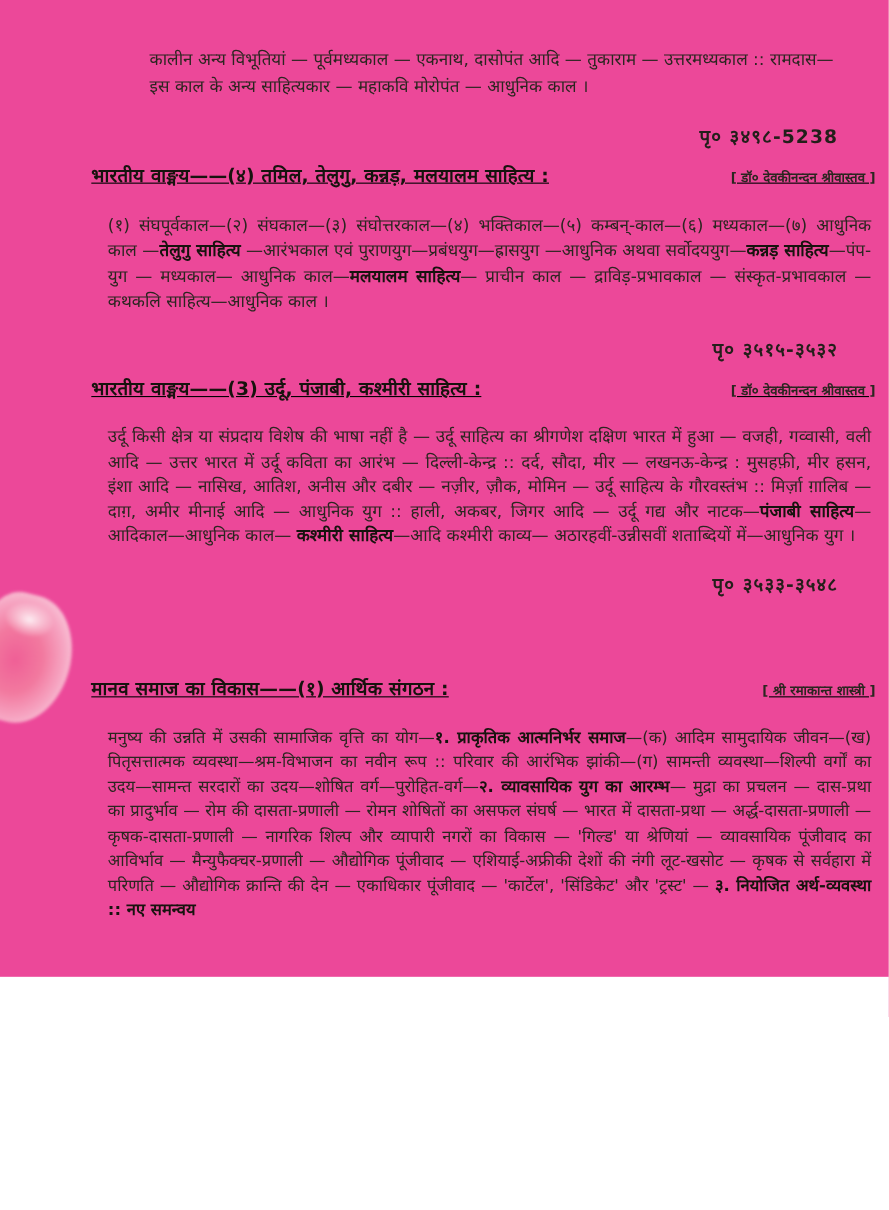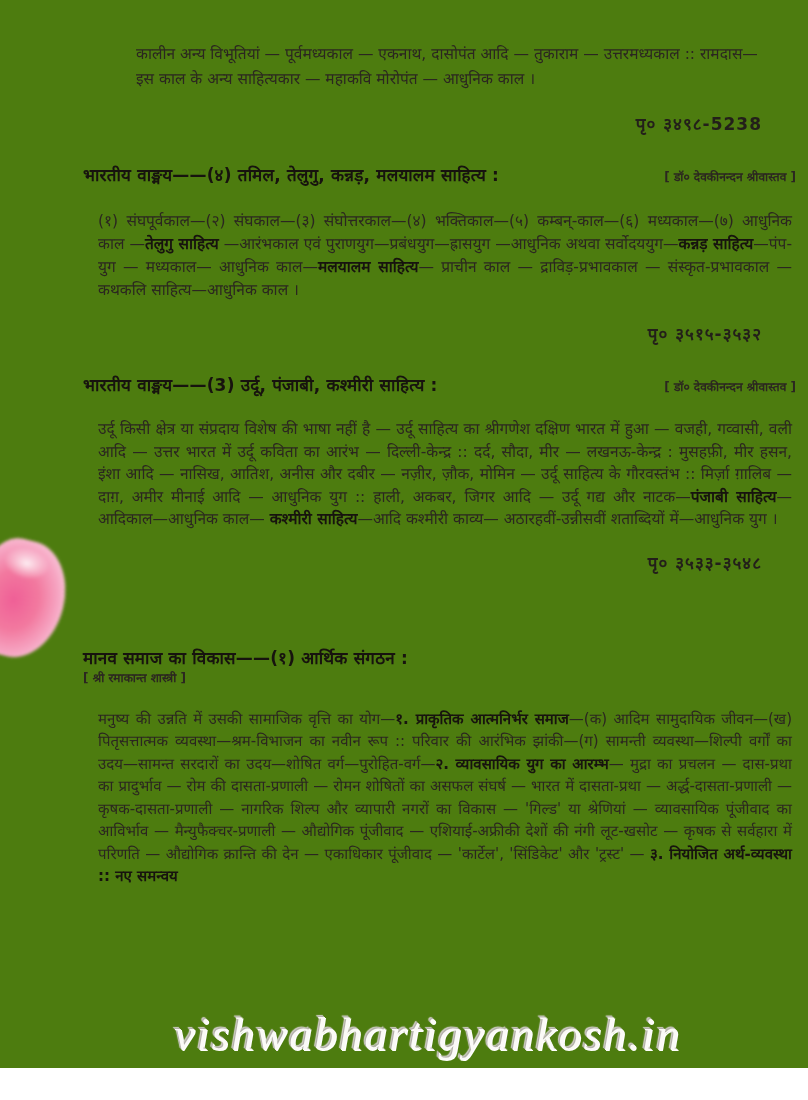--- a/index.html
+++ b/index.html
@@ -1,37 +1,37 @@
 <!DOCTYPE html>
 <html><head>
 <meta charset="utf-8">
 <style>
   html,body{margin:0;padding:0;}
   body{width:808px;height:1100px;background:#ffffff;font-family:"DejaVu Sans",sans-serif;}
-  .page{position:relative;width:808px;height:1068px;background:#4d7c0f;overflow:hidden;}
+  .page{position:relative;width:808px;height:888px;background:#ec4899;overflow:hidden;}
 
   .content{position:absolute;top:0;left:0;width:808px;}
 
   .para{color:#2b2620;font-size:15.5px;line-height:23px;text-align:justify;margin:0 16px 0 98px;}
   .para .bold{font-weight:700;color:#17130e;}
 
   .cont-para{margin:42px 40px 0 136px;line-height:25px;text-align:left;}
 
   .pageref{font-weight:700;color:#231f1a;font-size:17px;text-align:right;margin:20px 46px 0 0;letter-spacing:1px;}
 
-  .entry-heading{display:flex;justify-content:space-between;align-items:baseline;margin:28px 12px 0 83px;}
+  .entry-heading{display:flex;justify-content:space-between;align-items:baseline;margin:12px 12px 0 83px;text-decoration:underline;}
   .entry-heading .title{font-weight:700;color:#17130e;font-size:17px;letter-spacing:.2px;}
   .entry-heading .author{font-weight:700;color:#2b2620;font-size:12px;white-space:nowrap;}
 
   .section-heading{display:flex;justify-content:center;align-items:center;gap:26px;margin-top:72px;}
   .section-heading .big{font-weight:700;color:#0e0b08;font-size:46px;line-height:48px;letter-spacing:2px;}
   .orn{display:flex;flex-direction:column;gap:9px;}
   .orn i{display:block;width:10px;height:10px;background:#14100c;transform:rotate(45deg);}
 
-  .h3gap{margin-top:72px;flex-direction:column;}
+  .h3gap{margin-top:72px;}
   .lastpara{margin-top:22px;line-height:22.5px;font-size:15px;}
 
   .watermark{position:absolute;left:0;top:1008px;width:808px;text-align:center;padding-left:48px;box-sizing:border-box;
     font-family:Liberation Serif, serif;font-style:italic;font-size:46px;letter-spacing:2px;
     color:#fbfaf7;text-shadow:-1px -1px 0 #b3b0aa,-2px -2px 1px #d2cfc9,1px 1px 0 #ffffff;}
 
   .pink-blob{position:absolute;left:-22px;top:540px;width:86px;height:118px;border-radius:42% 58% 60% 40%;
     transform:rotate(14deg);filter:blur(1.5px);
     background:radial-gradient(ellipse at 42% 52%, #ef5f96 0%, #f2799f 35%, #f6a5c2 62%, #fbd9e5 85%, rgba(255,244,248,0) 100%);}
   .pink-blob .hl{position:absolute;left:18px;top:8px;width:44px;height:30px;border-radius:50%;

